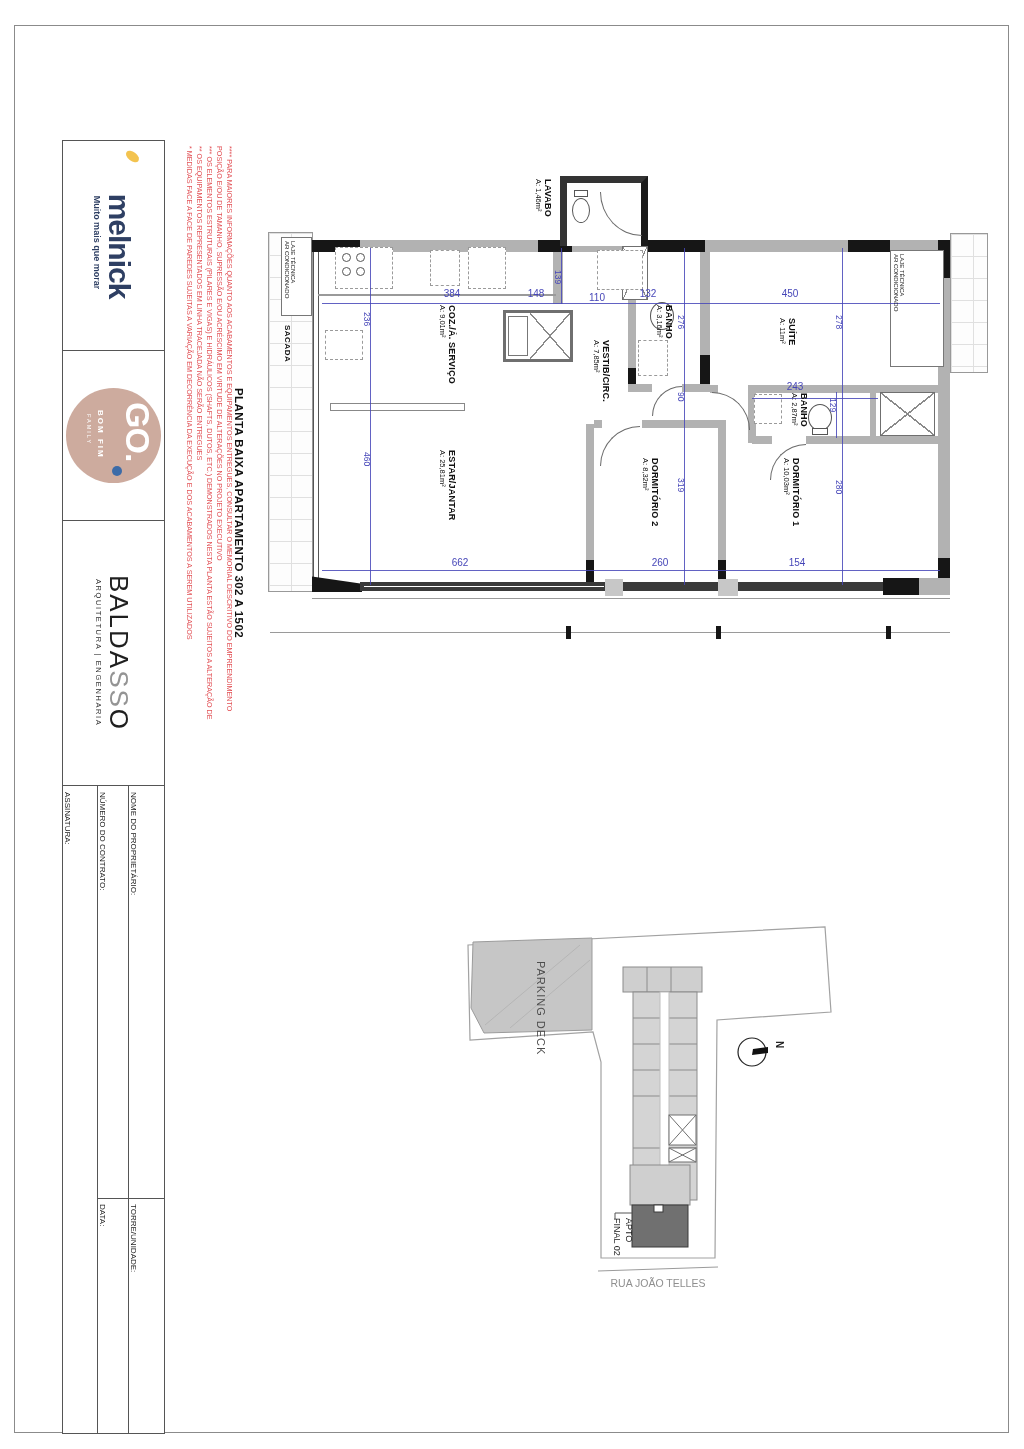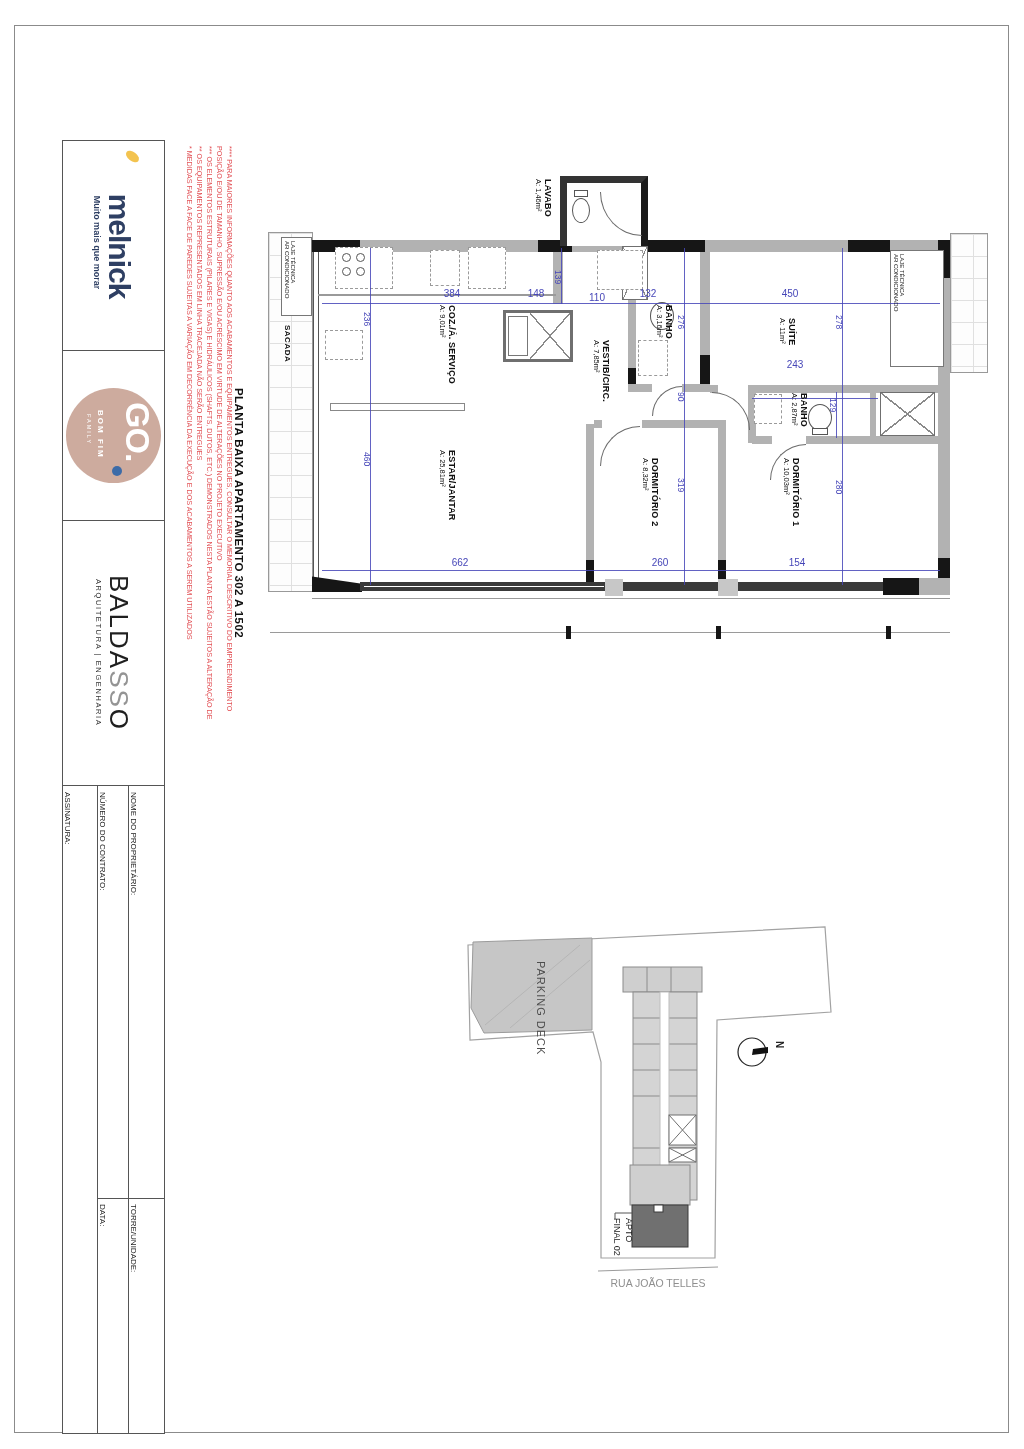--- a/index.html
+++ b/index.html
@@ -213,21 +213,21 @@
     <div class="dimline" style="left:561px;top:248px;width:1px;height:56px;"></div>
     <div class="dimline" style="left:684px;top:248px;width:1px;height:337px;"></div>
     <div class="dimline" style="left:842px;top:248px;width:1px;height:337px;"></div>
     <div class="dimline" style="left:836px;top:392px;width:1px;height:46px;"></div>
 
     <div class="dimh" style="left:437px;top:288px;">384</div>
     <div class="dimh" style="left:521px;top:288px;">148</div>
     <div class="dimh" style="left:582px;top:292px;">110</div>
     <div class="dimh" style="left:633px;top:288px;">132</div>
     <div class="dimh" style="left:775px;top:288px;">450</div>
-    <div class="dimh" style="left:780px;top:359px;">243</div>
+    <div class="dimh" style="left:780px;top:381px;">243</div>
     <div class="dimh" style="left:445px;top:557px;">662</div>
     <div class="dimh" style="left:645px;top:557px;">260</div>
     <div class="dimh" style="left:782px;top:557px;">154</div>
 
     <div class="dimv" style="left:362px;top:312px;">236</div>
     <div class="dimv" style="left:362px;top:452px;">460</div>
     <div class="dimv" style="left:553px;top:270px;">139</div>
     <div class="dimv" style="left:676px;top:315px;">276</div>
     <div class="dimv" style="left:676px;top:392px;">90</div>
     <div class="dimv" style="left:676px;top:478px;">319</div>

